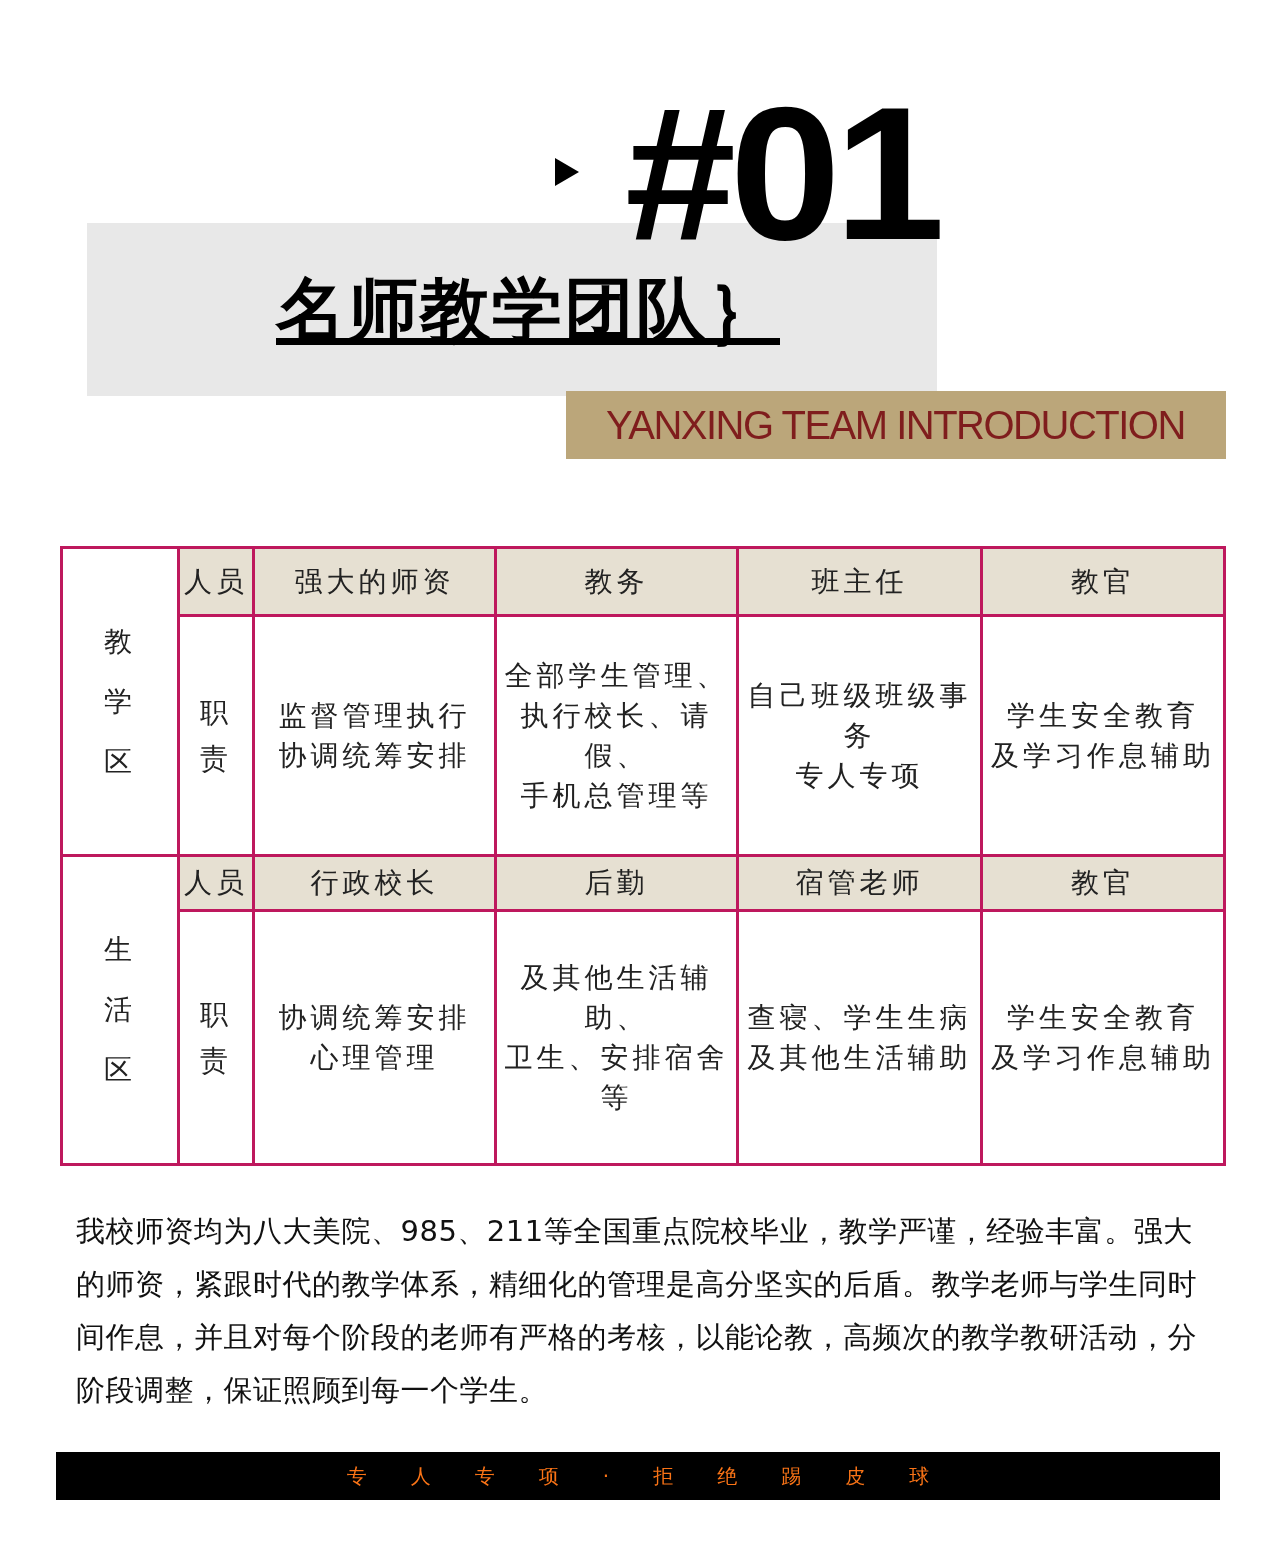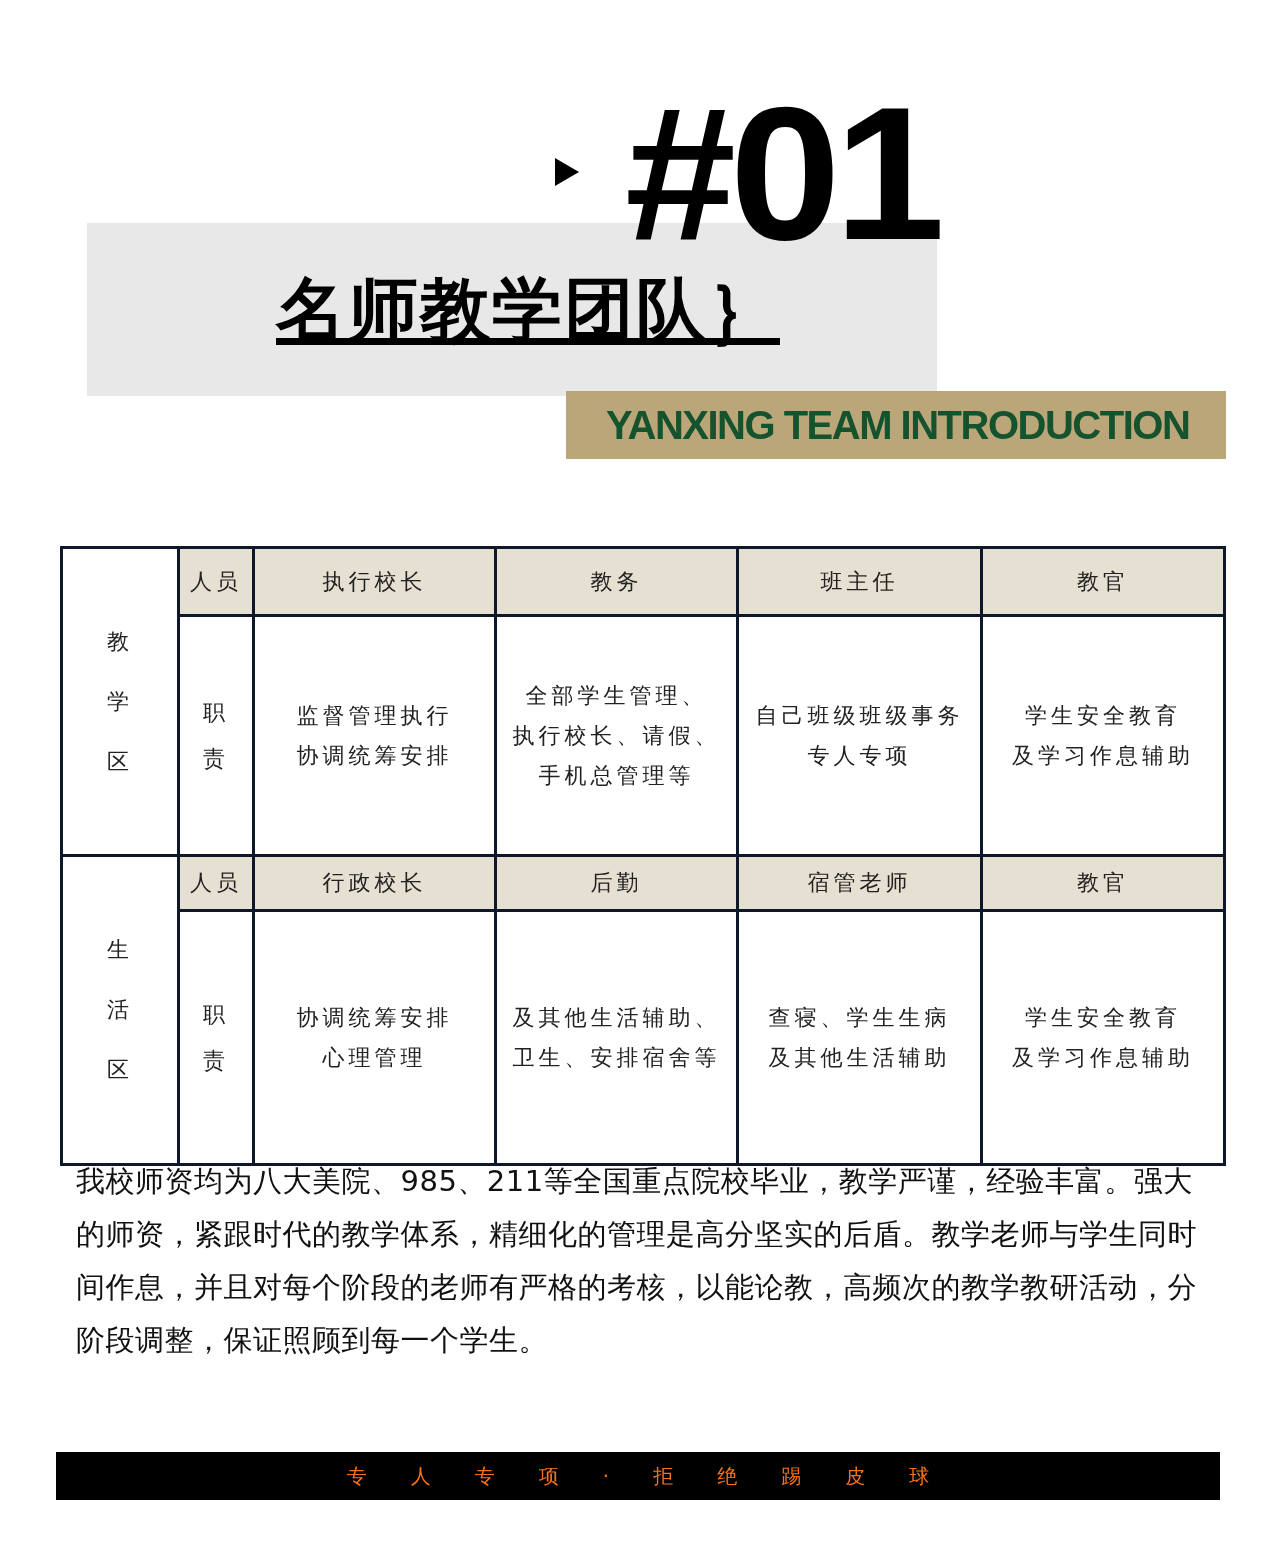--- a/index.html
+++ b/index.html
@@ -10,33 +10,33 @@
   .triangle { position:absolute; left:555px; top:158px; width:0; height:0;
               border-top:14px solid transparent; border-bottom:14px solid transparent;
               border-left:24px solid #000; }
   .big-num { position:absolute; left:625px; top:78px; font-family:"Liberation Sans", sans-serif;
              font-weight:bold; font-size:190px; line-height:190px; letter-spacing:-6px; color:#000;
              transform:scaleX(1.05); transform-origin:left top; }
   .title-cn { position:absolute; left:276px; top:268px; font-size:70px; font-weight:bold;
               line-height:84px; color:#000; letter-spacing:2px;text-decoration:underline; }
   .tan-bar { position:absolute; left:566px; top:391px; width:660px; height:68px; background:#bba67a; }
   .tan-bar span { position:absolute; left:40px; top:12px; font-family:"Liberation Sans", sans-serif;
-                  font-size:40px; line-height:44px; color:#14532d; letter-spacing:-1.5px;font-weight:bold; }
+                  font-size:40px; line-height:44px; color:#7f1d1d; letter-spacing:-1.5px; }
 
   table.team { position:absolute; left:60px; top:546px; border-collapse:collapse;
                width:1163px; table-layout:fixed; }
-  table.team td { border:3px solid #0f172a; text-align:center; vertical-align:middle; padding:0;
-                  font-size:22px; color:#222; letter-spacing:4px; }
+  table.team td { border:3px solid #be185d; text-align:center; vertical-align:middle; padding:0;
+                  font-size:28px; color:#222; letter-spacing:4px; }
   .zone { font-size:28px; line-height:60px; color:#111; letter-spacing:0; }
   .hdr td.h { background:#e6e0d2; }
   .lbl-small { font-size:20px; letter-spacing:2px; }
   .duty-lbl { line-height:46px; }
   .duty { line-height:40px; }
 
-  .para { position:absolute; left:76px; top:1155px; width:1130px; font-size:29px; line-height:53px;
+  .para { position:absolute; left:76px; top:1205px; width:1130px; font-size:29px; line-height:53px;
           color:#111; letter-spacing:0.5px; }
   .footer { position:absolute; left:56px; top:1452px; width:1164px; height:48px; background:#000;
             color:#f97316; text-align:center; }
   .footer span { font-size:20px; line-height:48px; letter-spacing:44px; padding-left:44px; }
 </style>
 </head>
 <body>
 
 <div class="gray-block"></div>
 <div class="triangle"></div>
@@ -57,21 +57,21 @@
   </colgroup>
 
   <tbody>
       <tr class="hdr" style="height:68px">
     <td rowspan="2" class="zone">
       <div>教</div>
       <div>学</div>
       <div>区</div>
     </td>
     <td class="h lbl-small">人员</td>
-    <td class="h">执行校长</td>
+    <td class="h">强大的师资</td>
     <td class="h">教务</td>
     <td class="h">班主任</td>
     <td class="h">教官</td>
   </tr>
   <tr style="height:240px">
     <td class="lbl-small duty-lbl">
       <div>职</div>
           <div>责</div>
     </td>
     <td class="duty">

